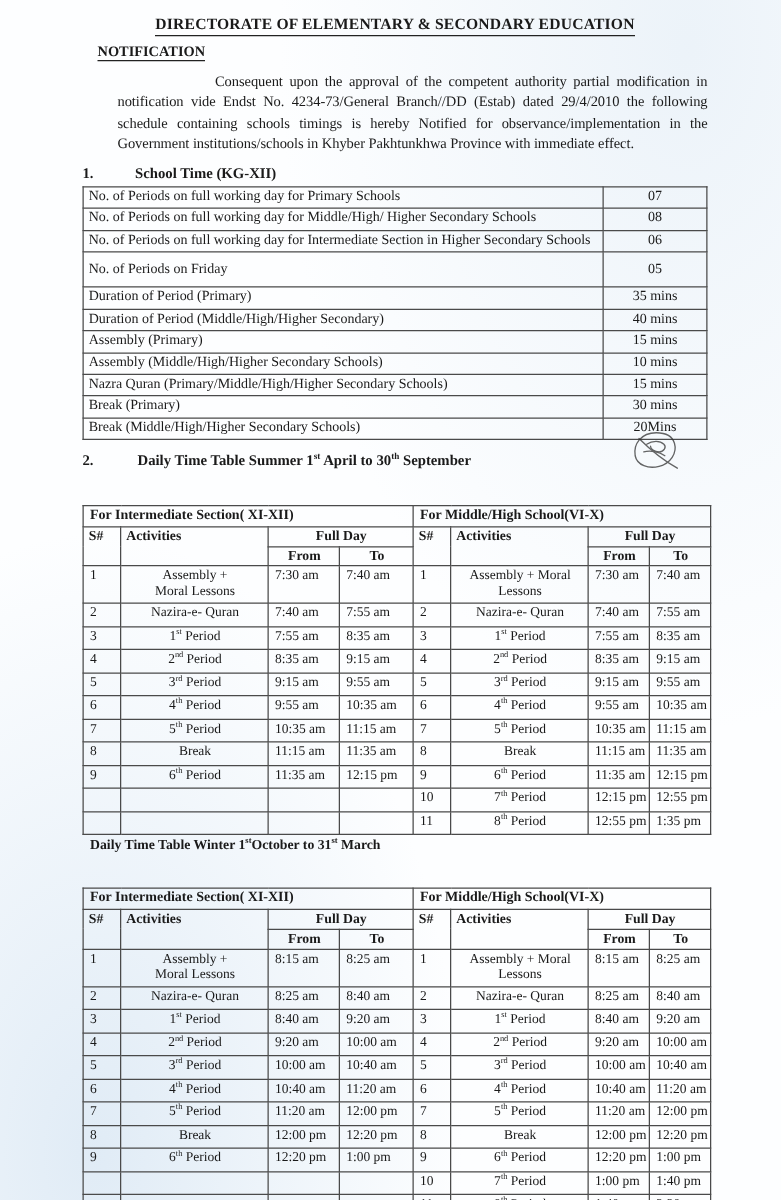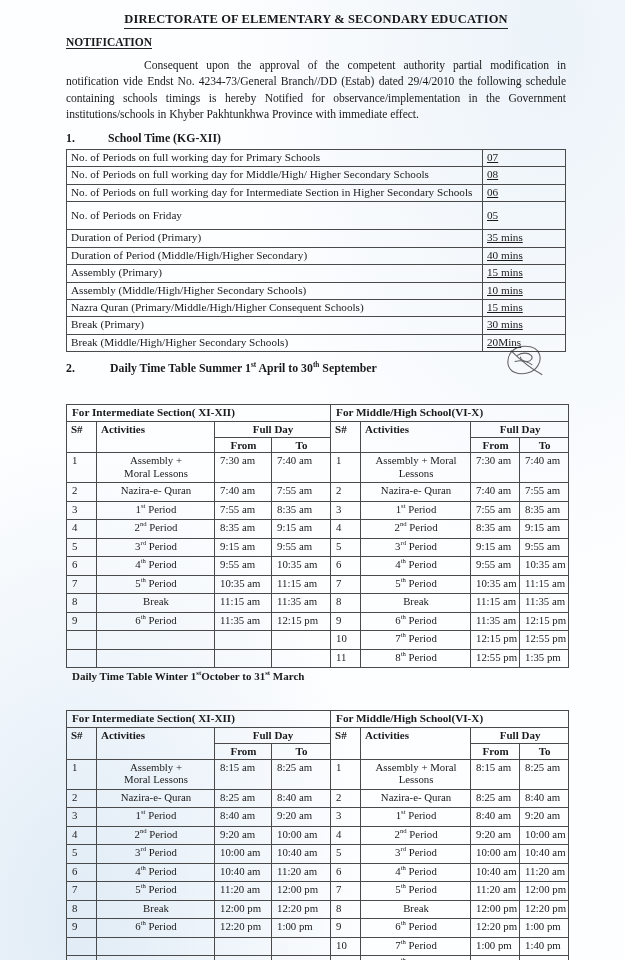--- a/index.html
+++ b/index.html
@@ -48,30 +48,31 @@
   }
   .title-l2 {
     margin-top: 1px;
   }
   .notif {
     margin-top: 7px;
     font-weight: bold;
     font-size: 11.5px;
     display: inline-block;
     border-bottom: 1.2px solid #222;
-    margin-left: 0px;
+    margin-left: 12px;
   }
 
   .body-para {
     margin-top: 8px;
     font-size: 11.6px;
     line-height: 1.43;
     text-align: justify;
     text-indent: 78px;
     letter-spacing: -0.05px;
+    margin-left: 28px;
   }
 
   
   .sec-head {
     margin-top: 7px;
     font-weight: bold;
     font-size: 11.8px;
     display: flex;
     align-items: baseline;
   }
@@ -95,21 +96,21 @@
     margin-top: 28px;
   }
   .t1 { margin-top: 3px; }
   .t1 td {
     border: 1px solid #4a4a4a;
     padding: 1px 4px 2px 4px;
     vertical-align: middle;
     line-height: 1.2;
   }
   .t1 td.label { text-align: left; }
-  .t1 td.val { width: 74px; text-decoration: underline; }
+  .t1 td.val { text-align: center; width: 74px; }
   .t1 tr.tall td { height: 24px; }
 
   
   .tt {
     margin-bottom: 2px;
     table-layout: fixed;
   }
   .tt td, .tt th {
     border: 1px solid #4a4a4a;
     font-size: 10.8px;
@@ -212,21 +213,21 @@
           </tr>
           <tr>
             <td class="label">Assembly (Primary)</td>
             <td class="val">15 mins</td>
           </tr>
           <tr>
             <td class="label">Assembly (Middle/High/Higher Secondary Schools)</td>
             <td class="val">10 mins</td>
           </tr>
           <tr>
-            <td class="label">Nazra Quran (Primary/Middle/High/Higher Consequent Schools)</td>
+            <td class="label">Nazra Quran (Primary/Middle/High/Higher Secondary Schools)</td>
             <td class="val">15 mins</td>
           </tr>
           <tr>
             <td class="label">Break (Primary)</td>
             <td class="val">30 mins</td>
           </tr>
           <tr>
             <td class="label">Break (Middle/High/Higher Secondary Schools)</td>
             <td class="val">20Mins</td>
           </tr>

